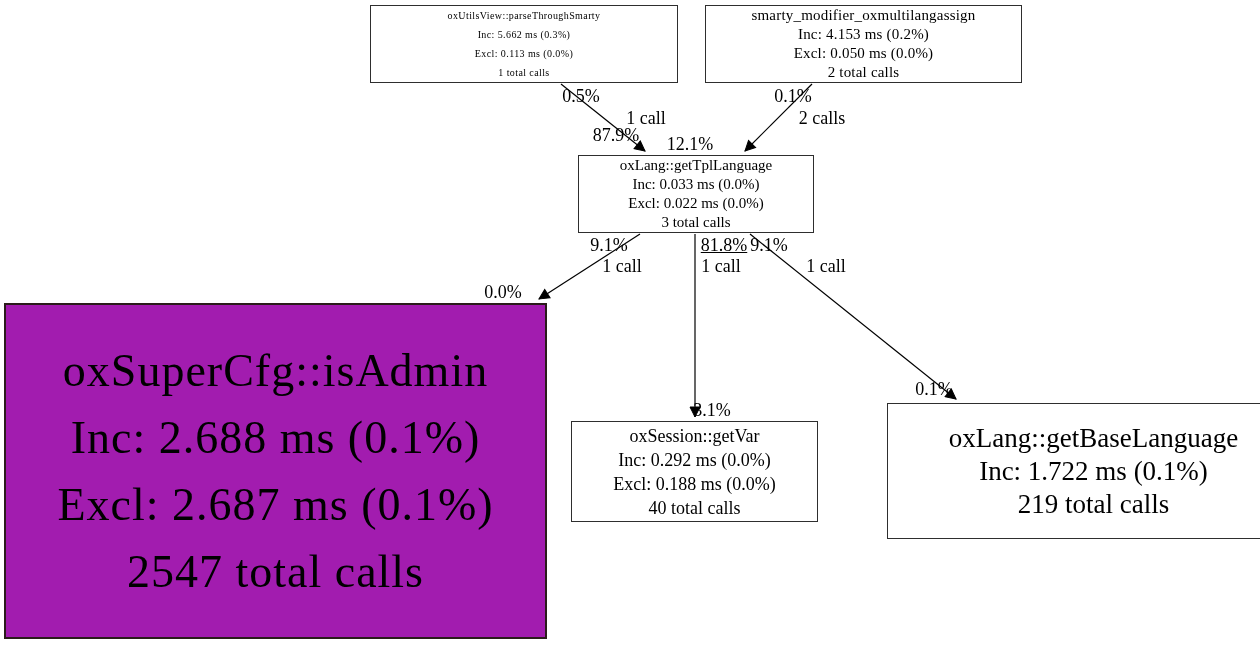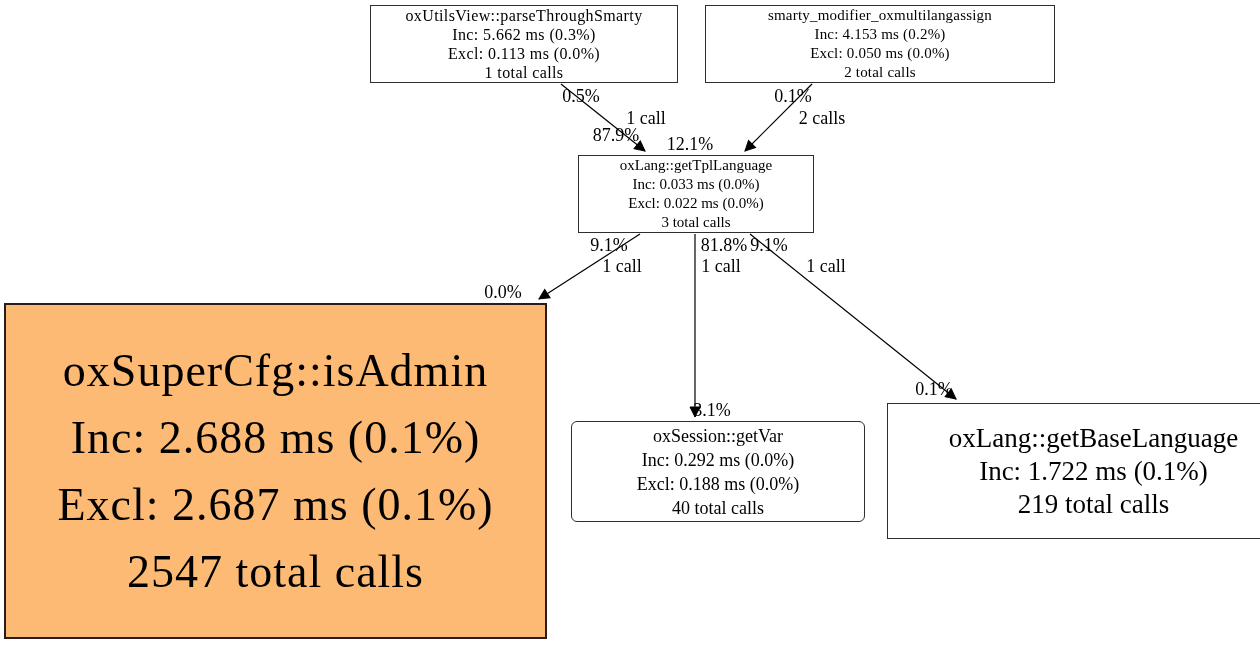--- a/index.html
+++ b/index.html
@@ -32,39 +32,39 @@
     flex-direction: column;
     justify-content: center;
     align-items: center;
     text-align: center;
     white-space: nowrap;
   }
   .node div { width: 100%; }
 
   #node-parse-through-smarty {
     left: 370px; top: 5px; width: 308px; height: 78px;
-    font-size: 16px; line-height: 19px; letter-spacing: 0.4px;
+    font-size: 10px; line-height: 19px; letter-spacing: 0.4px;
   }
   #node-oxmultilangassign {
-    left: 705px; top: 5px; width: 350px; height: 78px;
+    left: 705px; top: 5px; width: 317px; height: 78px;
     font-size: 15px; line-height: 19px; letter-spacing: 0.2px;
   }
   #node-get-tpl-language {
     left: 578px; top: 155px; width: 236px; height: 78px;
     font-size: 15px; line-height: 19px;
   }
   #node-is-admin {
     left: 4px; top: 303px; width: 543px; height: 336px;
-    background: #fdba74;
+    background: #a21caf;
     border: 2px solid #2b1b1b;
     font-size: 46px; line-height: 67px; letter-spacing: 1px;
   }
   #node-get-var {
-    left: 571px; top: 421px; width: 294px; height: 101px;
-    font-size: 18px; line-height: 24px; border-radius: 6px;
+    left: 571px; top: 421px; width: 247px; height: 101px;
+    font-size: 18px; line-height: 24px;
   }
   #node-get-base-language {
     left: 887px; top: 403px; width: 413px; height: 136px;
     font-size: 27px; line-height: 33px;
   }
 
   .edge-label {
     position: absolute;
     transform: translate(-50%, -50%);
     font-size: 18px;
@@ -136,21 +136,21 @@
   <div class="edge-label" style="left:616px; top:135px;font-family:Liberation Serif, serif;">87.9%</div>
 
   <div class="edge-label" style="left:793px; top:96px;">0.1%</div>
   <div class="edge-label" style="left:822px; top:118px;">2 calls</div>
   <div class="edge-label" style="left:690px; top:144px;">12.1%</div>
 
   <div class="edge-label" style="left:609px; top:245px;">9.1%</div>
   <div class="edge-label" style="left:622px; top:266px;">1 call</div>
   <div class="edge-label" style="left:503px; top:292px;">0.0%</div>
 
-  <div class="edge-label" style="left:724px; top:245px;">81.8%</div>
+  <div class="edge-label" style="left:724px; top:245px;text-decoration:underline;">81.8%</div>
   <div class="edge-label" style="left:721px; top:266px;">1 call</div>
   <div class="edge-label" style="left:666px; top:410px;margin-left:46px;">3.1%</div>
 
   <div class="edge-label" style="left:769px; top:245px;">9.1%</div>
   <div class="edge-label" style="left:826px; top:266px;">1 call</div>
   <div class="edge-label" style="left:934px; top:389px;">0.1%</div>
 
 </div>
 
 </body></html>

